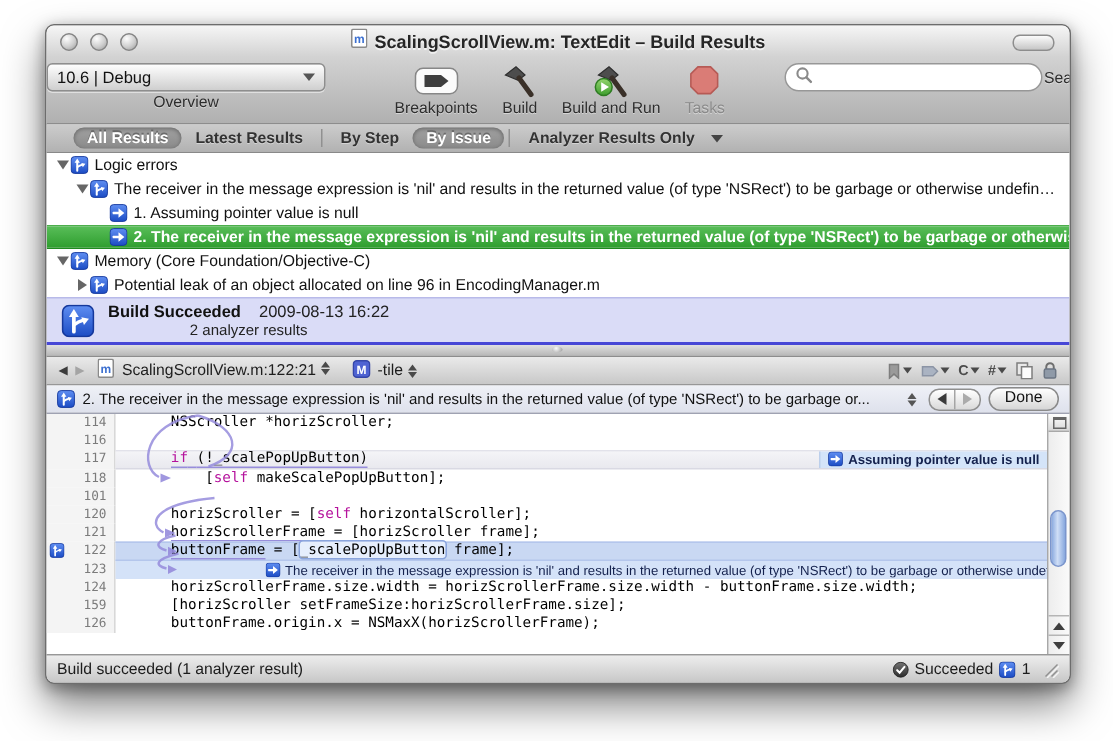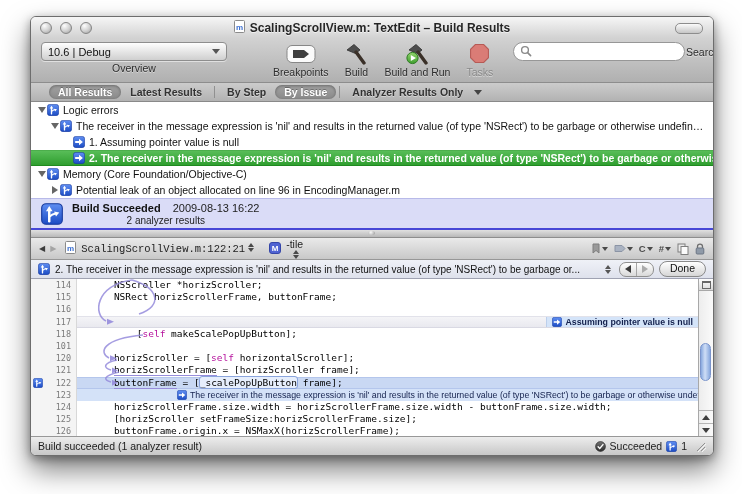--- a/index.html
+++ b/index.html
@@ -11,21 +11,21 @@
   .titlebar{flex:0 0 21px;background:linear-gradient(#f6f6f6,#d2d2d2);display:flex;align-items:center;position:relative;}
   .lights{display:flex;gap:8px;margin-left:9px;}
   .light{width:12px;height:12px;border-radius:50%;border:1px solid #858585;box-sizing:border-box;
     background:radial-gradient(circle at 35% 28%,#fdfdfd,#cfcfcf 55%,#9c9c9c);}
   .titlewrap{position:absolute;left:0;right:0;display:flex;justify-content:center;align-items:center;gap:5px;pointer-events:none;}
   .titletext{font-size:12px;font-weight:bold;color:#262626;text-shadow:0 1px 0 rgba(255,255,255,.6);}
   .pill{position:absolute;right:10px;top:6px;width:26px;height:9px;border-radius:5px;border:1px solid #8d8d8d;
     background:linear-gradient(#fbfbfb,#c6c6c6);}
   
   .toolbar{flex:0 0 45px;background:linear-gradient(#d2d2d2,#b0b0b0);border-bottom:1px solid #8d8d8d;
-    display:flex;align-items:flex-start;padding:4px 10px 0;box-sizing:border-box;}
+    display:flex;align-items:flex-start;padding:4px 0 0;box-sizing:border-box;}
   .toolitem{display:flex;flex-direction:column;align-items:center;gap:1px;}
   .toollabel{font-size:10.5px;color:#2d2d2d;text-shadow:0 1px 0 rgba(255,255,255,.45);}
   .toollabel.dis{color:#8a8a8a;}
   .popup{width:186px;height:19px;border:1px solid #8e8e8e;border-radius:4px;background:linear-gradient(#fefefe,#cfcfcf);
     display:flex;align-items:center;padding:0 6px;box-sizing:border-box;font-size:11px;color:#111;box-shadow:0 1px 0 rgba(255,255,255,.5);}
   .popup .arr{margin-left:auto;width:0;height:0;border-left:4px solid transparent;border-right:4px solid transparent;border-top:5px solid #555;}
   .center-tools{display:flex;gap:16px;margin-left:46px;align-items:flex-start;}
   .icbox{height:23px;display:flex;align-items:center;justify-content:center;}
   .searchwrap{margin-left:auto;display:flex;flex-direction:row;align-items:center;gap:1px;width:190px;}
   .searchfield{width:186px;height:19px;border:1px solid #979797;border-radius:10px;background:#fff;display:flex;align-items:center;padding:0 6px;box-sizing:border-box;}
@@ -354,34 +354,34 @@
 
     <div class="navbar">
       <span class="navarrow back">◀</span>
       <span class="navarrow fwd">▶</span>
       <span style="margin-left:4px;">
         <svg width="11" height="13" viewBox="0 0 11 13">
             <rect x="0.5" y="0.5" width="10" height="12" rx="1" fill="#fff" stroke="#8a8a8a"></rect>
             <text x="5.5" y="9.5" font-size="8" font-weight="bold" fill="#3b6fd0" text-anchor="middle" font-family="Liberation Sans, sans-serif">m</text>
           </svg>
       </span>
-      <span style="display:flex;align-items:flex-start;font-family:Liberation Mono, monospace;">
+      <span style="display:flex;align-items:flex-start;">
         <span>ScalingScrollView.m:122:21</span>
         <span class="updn">
             <i class="u"></i>
             <i class="d"></i>
           </span>
       </span>
       <span style="margin-left:10px;">
         <svg width="12" height="12" viewBox="0 0 12 12">
             <rect x="0.5" y="0.5" width="11" height="11" rx="2.5" fill="#4f63d2" stroke="#3546a8"></rect>
             <text x="6" y="9" font-size="8" font-weight="bold" fill="#fff" text-anchor="middle" font-family="Liberation Sans, sans-serif">M</text>
           </svg>
       </span>
-      <span style="display:flex;align-items:center;flex-direction:column;">
+      <span style="display:flex;align-items:center;">
         <span>-tile</span>
         <span class="updn">
             <i class="u"></i>
             <i class="d"></i>
           </span>
       </span>
       <div class="navgroup-right">
         <span class="navbtn">
           <svg width="10" height="11" viewBox="0 0 10 11">
               <path d="M2 1 h6 v9 l-3 -2.6 -3 2.6 Z" fill="#9a9a9a" stroke="#7e7e7e"></path>
@@ -448,39 +448,32 @@
         <div class="code-row">
             <div class="gutter">
               <span>114</span>
             </div>
             <div class="line-body">
               <span class="code-text"><span class="code-seg">    NSScroller *horizScroller;</span></span>
             </div>
           </div>
           <div class="code-row">
             <div class="gutter">
-              <span>115</span>
-            </div>
-            <div class="line-body">
-              <span class="code-text"><span class="code-seg">    NSRect horizScrollerFrame, buttonFrame;</span></span>
-            </div>
-          </div>
-          <div class="code-row">
-            <div class="gutter">
               <span>116</span>
             </div>
             <div class="line-body">
               <span class="code-text"></span>
             </div>
           </div>
           <div class="code-row band-gray">
             <div class="gutter">
               <span>117</span>
             </div>
             <div class="line-body">
+              <span class="code-text"><span class="code-seg">    </span><span class="code-seg tok-k tok-u">if</span><span class="code-seg tok-u"> </span><span class="code-seg tok-u">(!_scalePopUpButton)</span></span>
               <span class="right-ann">
                 <span class="ann-ic">
                   <svg viewBox="0 0 16 16" width="100%" height="100%">
                     <rect x="0.5" y="0.5" width="15" height="15" rx="3.2" fill="url(#gradBlue)" stroke="#15389c" stroke-width="0.8"></rect>
                     <rect x="2.8" y="6.8" width="5.6" height="2.4" rx="0.5" fill="#fff"></rect>
                     <path d="M8 3.8 L13.2 8 L8 12.2 Z" fill="#fff"></path>
                   </svg>
                 </span>
                 <span>Assuming pointer value is null</span>
               </span>
@@ -556,21 +549,21 @@
           <div class="code-row">
             <div class="gutter">
               <span>124</span>
             </div>
             <div class="line-body">
               <span class="code-text"><span class="code-seg">    horizScrollerFrame.size.width = horizScrollerFrame.size.width - buttonFrame.size.width;</span></span>
             </div>
           </div>
           <div class="code-row">
             <div class="gutter">
-              <span>125</span>
+              <span>159</span>
             </div>
             <div class="line-body">
               <span class="code-text"><span class="code-seg">    [horizScroller setFrameSize:horizScrollerFrame.size];</span></span>
             </div>
           </div>
           <div class="code-row">
             <div class="gutter">
               <span>126</span>
             </div>
             <div class="line-body">

